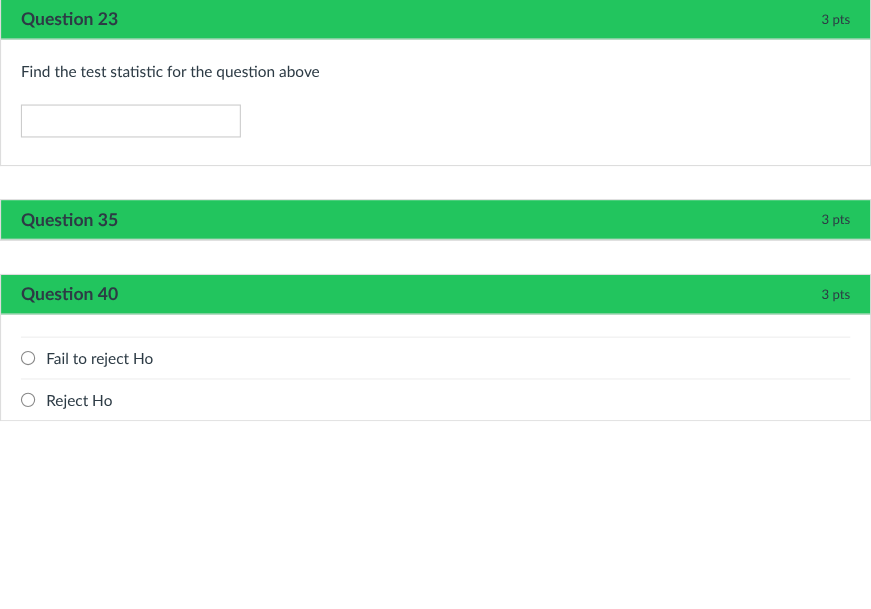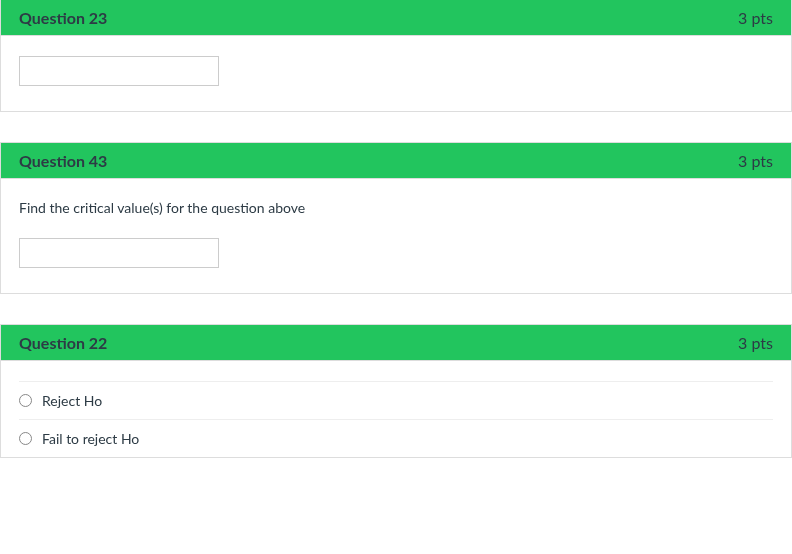--- a/index.html
+++ b/index.html
@@ -29,21 +29,21 @@
       background: #22c55e;
       border-bottom: 1px solid #ddd;
       padding: 8px 18px;
     }
     .question-title {
       font-weight: 700;
       font-size: 16px;
       color: #2d3b45;
     }
     .question-points {
-      font-size: 16px;
+      font-size: 12px;
       color: #2d3b45;
     }
     .question-body {
       padding: 20px 18px 25px 18px;
     }
     .prompt {
       font-size: 14px;
       color: #2d3b45;
       margin-bottom: 22px;
     }
@@ -82,45 +82,42 @@
   </style>
 </head>
 <body>
 
 <div class="question-block">
   <div class="question-header">
     <span class="question-title">Question 23</span>
     <span class="question-points">3 pts</span>
   </div>
   <div class="question-body">
+    <div class="prompt">Find the test statistic for the question above</div>
     <input type="text" class="answer-input" style="">
   </div>
 </div>
 
 <div class="question-block" style="border-top:1px solid #ddd;">
   <div class="question-header">
-    <span class="question-title">Question 43</span>
+    <span class="question-title">Question 35</span>
     <span class="question-points">3 pts</span>
-  </div>
-  <div class="question-body">
-    <div class="prompt">Find the critical value(s) for the question above</div>
-    <input type="text" class="answer-input" style="">
   </div>
 </div>
 
 <div class="question-block" style="border-top:1px solid #ddd; margin-bottom:0;">
   <div class="question-header">
-    <span class="question-title">Question 22</span>
+    <span class="question-title">Question 40</span>
     <span class="question-points">3 pts</span>
   </div>
   <div class="question-body" style="padding-bottom:0;">
     <div class="radio-list">
       <label class="radio-item">
         <input type="radio" name="q25" class="radio-circle" style="">
-        <span>Reject Ho</span>
+        <span>Fail to reject Ho</span>
       </label>
       <label class="radio-item">
         <input type="radio" name="q25" class="radio-circle" style="">
-        <span>Fail to reject Ho</span>
+        <span>Reject Ho</span>
       </label>
     </div>
   </div>
 </div>
 
 </body></html>

